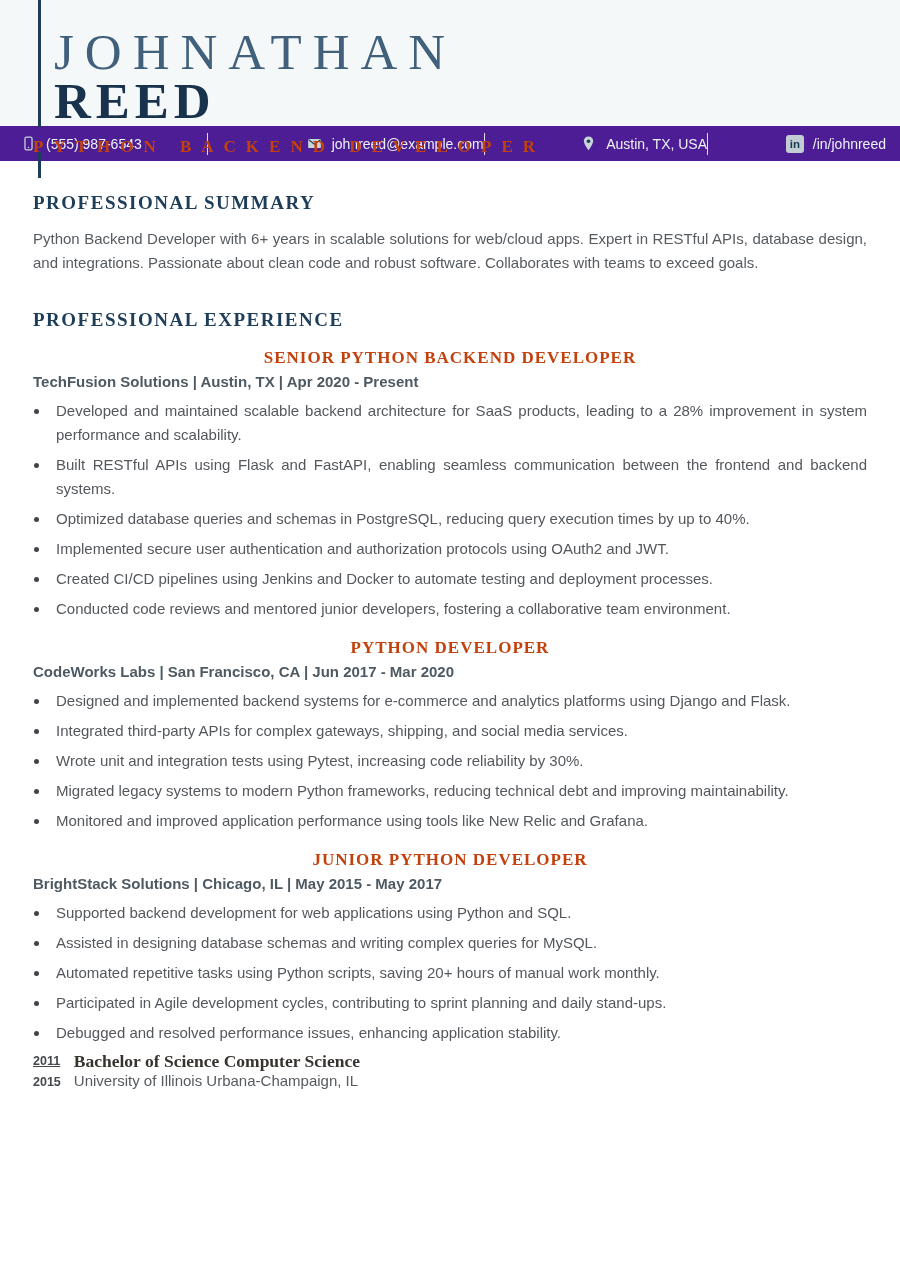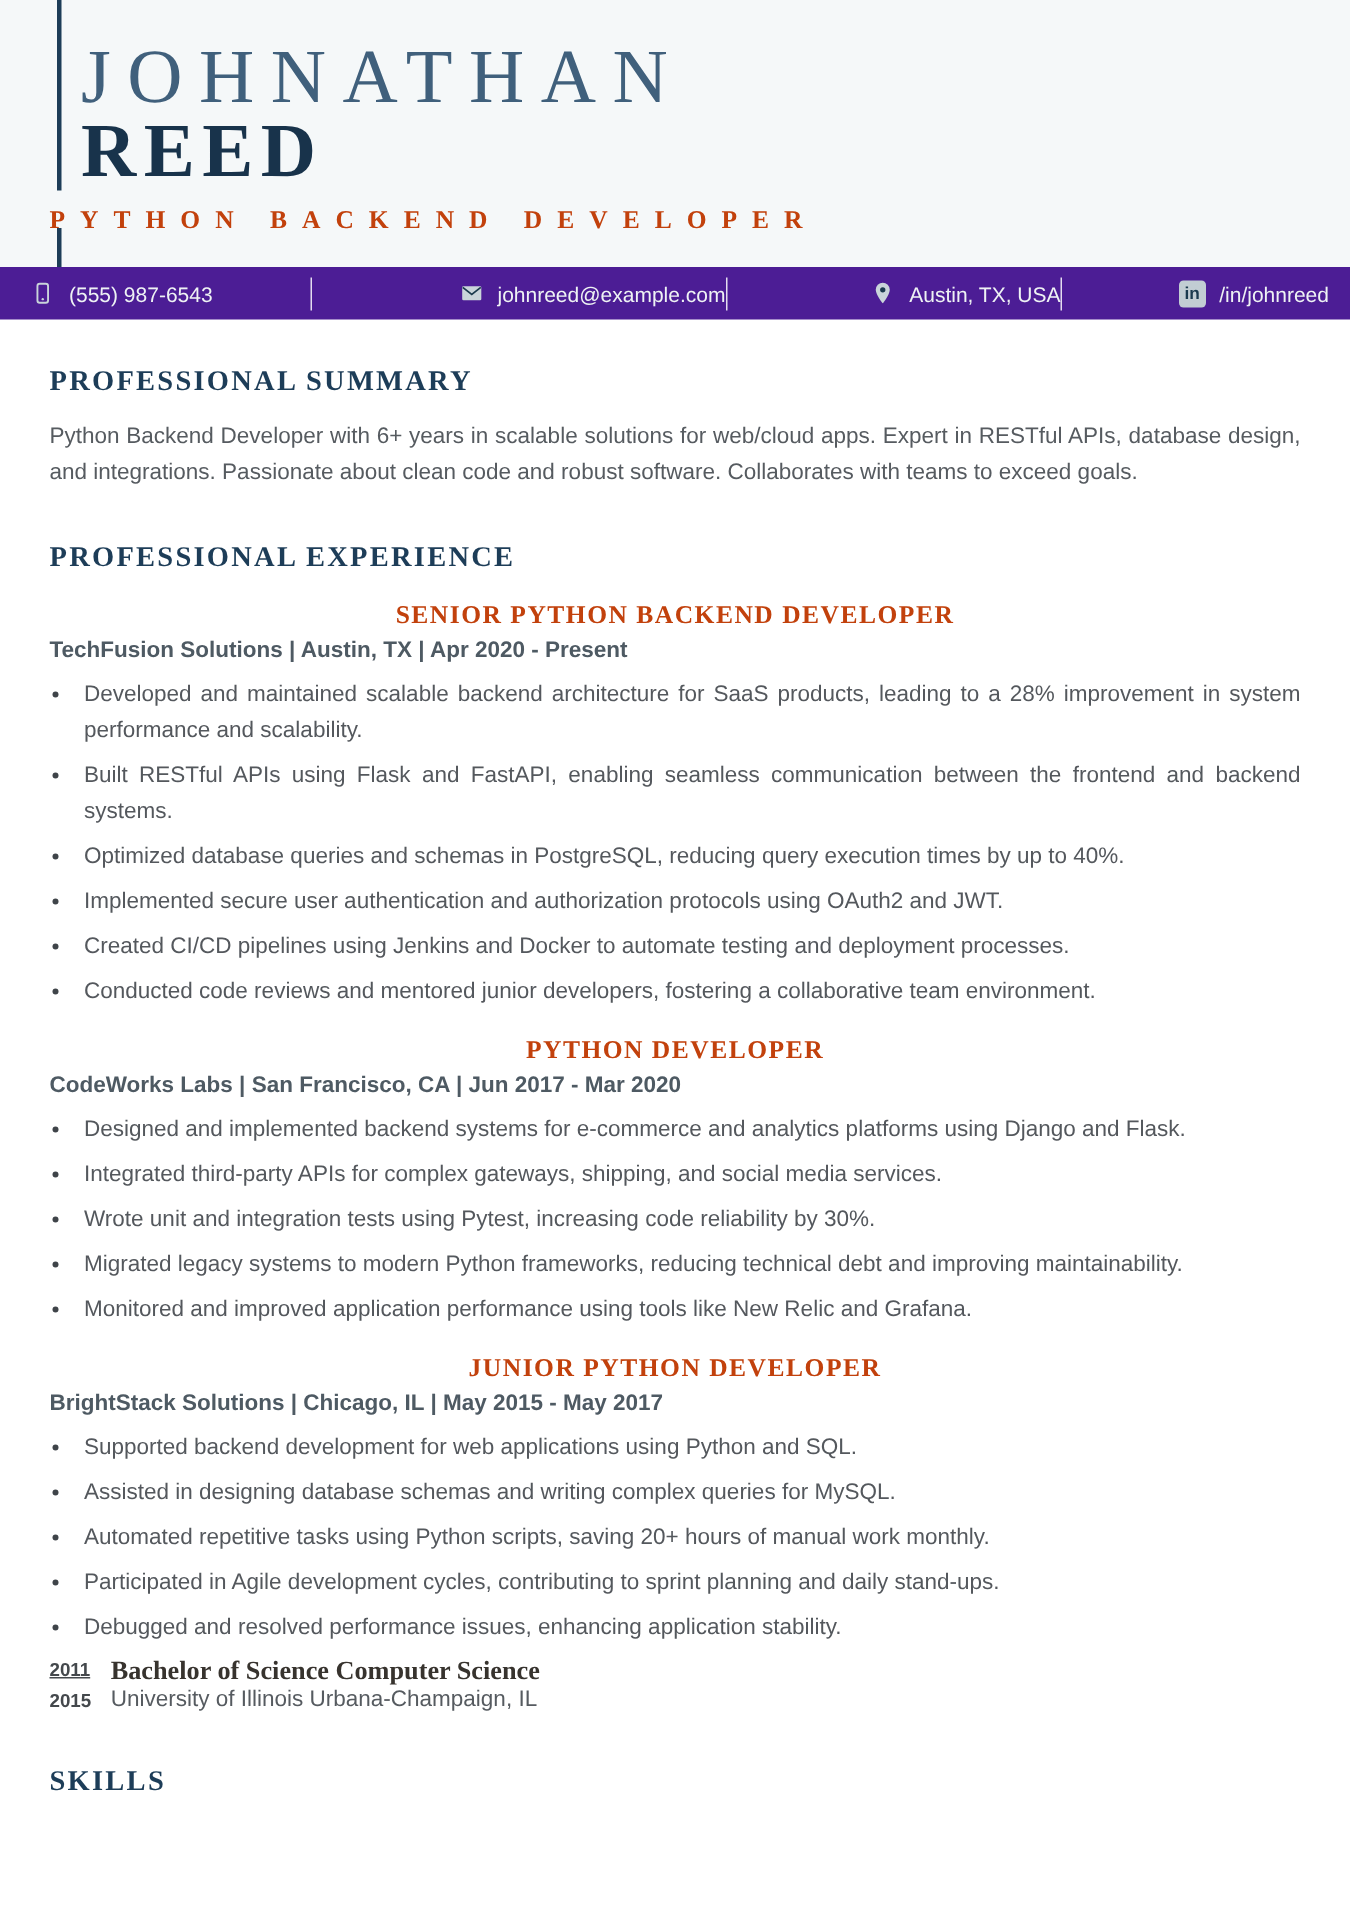--- a/index.html
+++ b/index.html
@@ -1,20 +1,20 @@
 <!DOCTYPE html>
 <html><head>
 <meta charset="utf-8">
 <style>
   html,body{margin:0;padding:0;background:#fff;}
   .page{width:900px;height:1274px;background:#ffffff;position:relative;overflow:hidden;
         font-family:"Liberation Sans",sans-serif;}
 
   
-  .header{height:178px;position:relative;background:#f5f8f9;}
+  .header{height:126px;position:relative;background:#f5f8f9;}
   .vline{position:absolute;left:38px;width:3px;background:#1d3d58;}
   .vline-top{top:0;height:127px;}
   .vline-bottom{top:152px;height:26px;}
   .first-name{margin:0;padding:26px 0 0 54px;font-family:"Liberation Serif",serif;font-weight:400;
         font-size:51px;letter-spacing:11px;color:#40607c;line-height:1.05;}
   .last-name{margin:-4px 0 0 54px;font-family:"Liberation Serif",serif;font-weight:700;
         font-size:51px;letter-spacing:5px;color:#18334b;line-height:1.0;}
   .role{margin:10px 0 0 33px;font-family:"Liberation Serif",serif;font-weight:700;
         font-size:17px;letter-spacing:10px;color:#c2410c;}
 
@@ -162,19 +162,15 @@
           <div class="edu-year-start">2011</div>
           <div class="edu-year-end">2015</div>
         </div>
         <div>
           <div class="edu-degree">Bachelor of Science Computer Science</div>
           <div class="edu-school">University of Illinois Urbana-Champaign, IL</div>
         </div>
       </div>
     </section>
 
-    <section class="skills">
-      <h2 class="sec-h">SKILLS</h2>
-
-    </section>
 
   </div>
 </div>
 
 </body></html>

